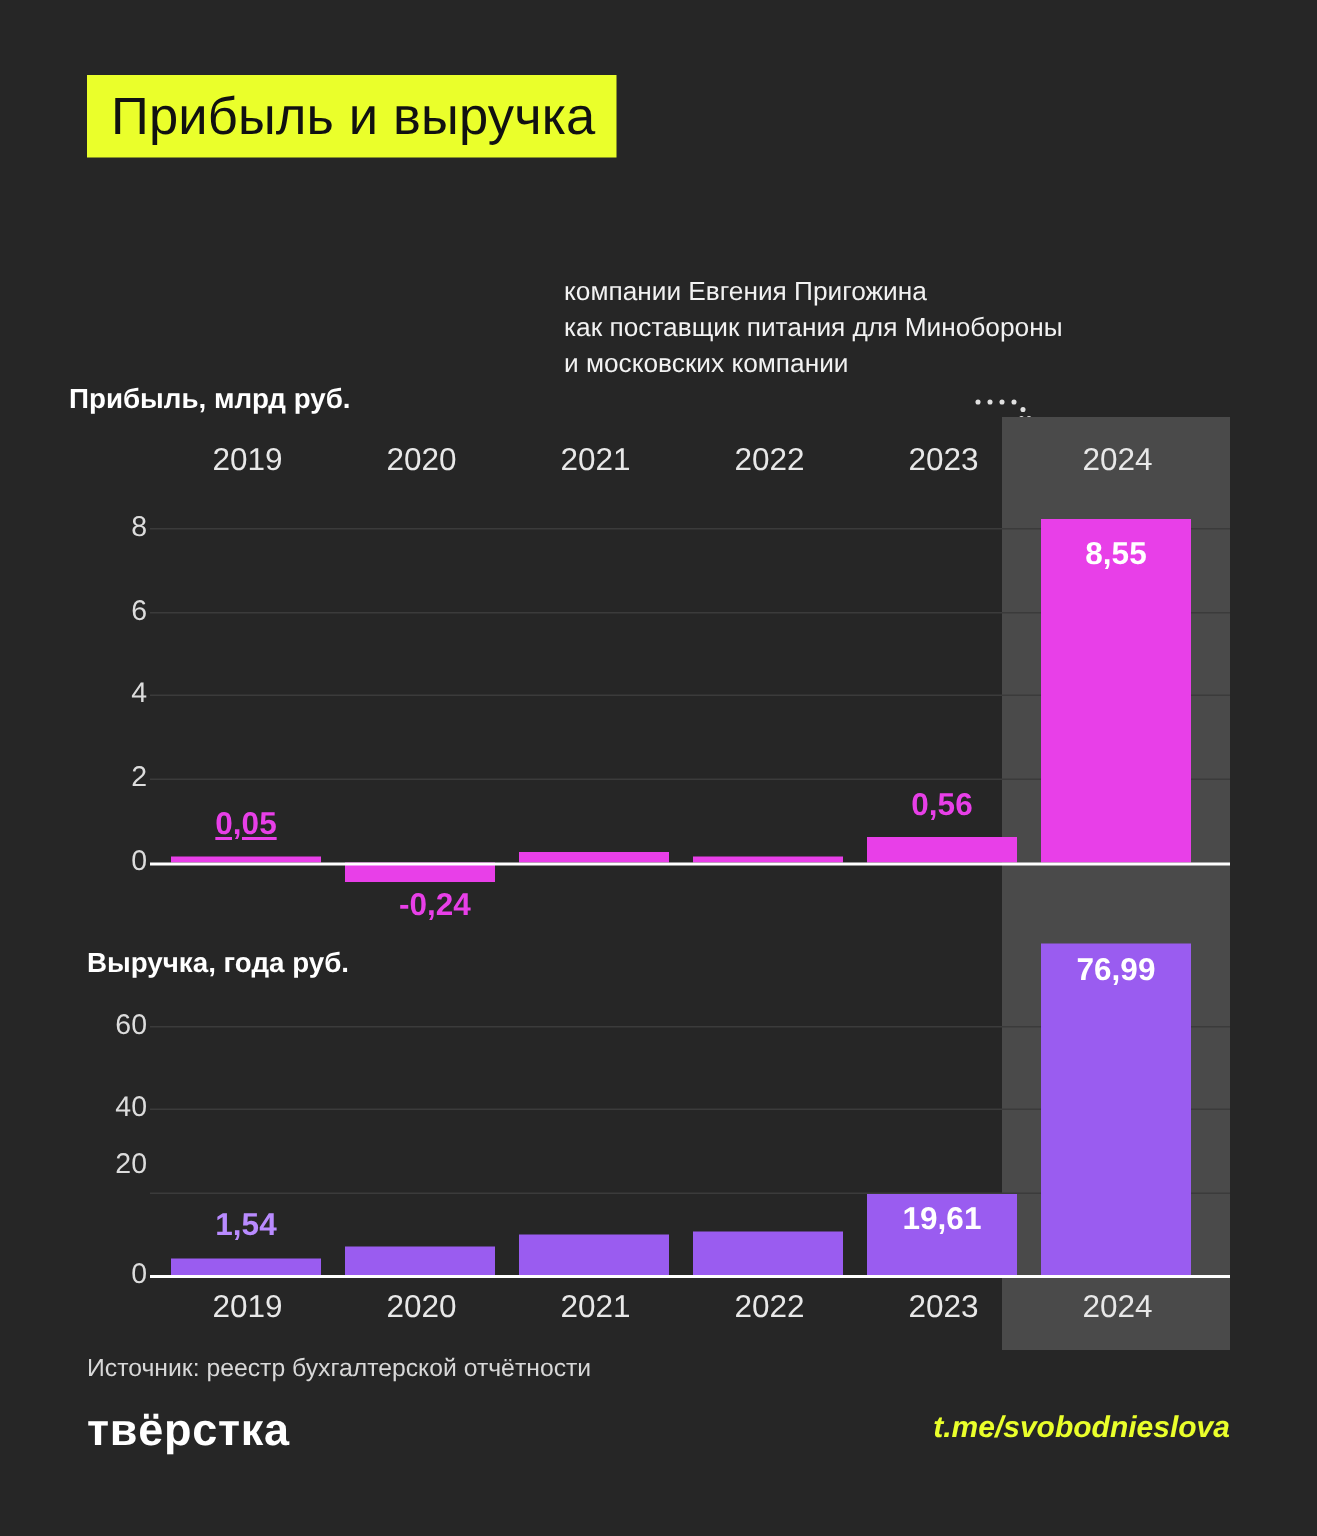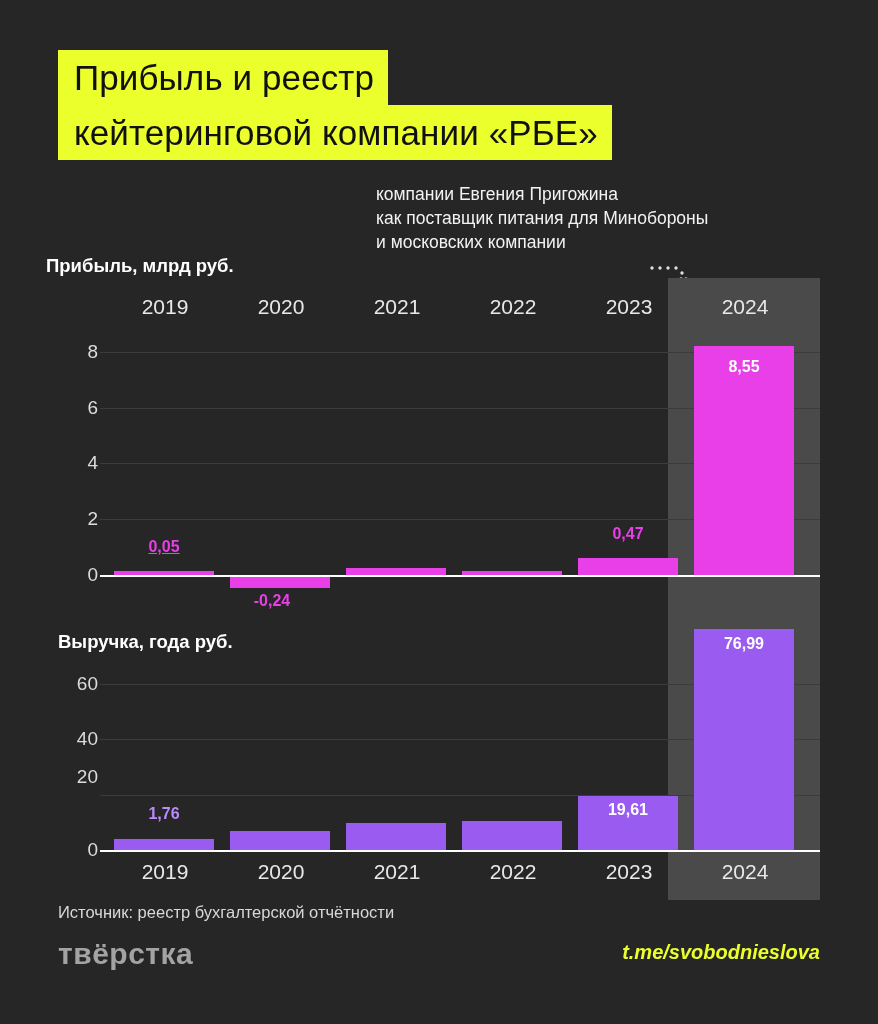--- a/index.html
+++ b/index.html
@@ -135,21 +135,21 @@
 
   .bar {
     position: absolute;
     width: 100px;
   }
   .bar.profit { background: #e83fe8; }
   .bar.revenue { background: #9a5cf0; }
 
   .bar-value {
     position: absolute;
-    font-size: 16px;
+    font-size: 21px;
     font-weight: bold;
     text-align: center;
     width: 120px;
   }
   .bar-value.profit { color: #e83fe8; }
   .bar-value.revenue { color: #b98bff; }
   .bar-value.inside { color: #ffffff; }
 
   
   .years-bottom {
@@ -172,41 +172,40 @@
     top: 903px;
     font-size: 16.5px;
     color: #d8d8d8;
   }
   .logo {
     position: absolute;
     left: 58px;
     top: 937px;
     font-size: 30px;
     font-weight: bold;
-    color: #a3a3a3;
+    color: #ffffff;
     letter-spacing: 0.5px;
   }
   .telegram {
     position: absolute;
     right: 58px;
     top: 941px;
     font-size: 20px;
     font-style: italic;
     font-weight: bold;
     color: #eaff2b;
   }
 </style>
 </head>
 <body>
 
 <div class="page">
 
   <div class="title-block">
-    <span class="title-line">Прибыль и реестр</span>
-    <span class="title-line">кейтеринговой компании «РБЕ»</span>
+    <span class="title-line">Прибыль и выручка</span>
   </div>
 
   <div class="annotation">
     <div>компании Евгения Пригожина</div>
     <div>как поставщик питания для Минобороны</div>
     <div>и московских компании</div>
   </div>
 
   <svg class="dots" viewBox="0 0 60 40">
     <g fill="#e0e0e0">
@@ -251,22 +250,22 @@
     <div class="bar profit" style="left:14px;  top:231px; height:4px;"></div>
     <div class="bar profit" style="left:130px; top:235px; height:13px;"></div>
     <div class="bar profit" style="left:246px; top:228px; height:7px;"></div>
     <div class="bar profit" style="left:362px; top:231px; height:4px;"></div>
     <div class="bar profit" style="left:478px; top:218px; height:17px;"></div>
     <div class="bar profit" style="left:594px; top:6px;   height:229px;"></div>
 
     <div class="axis-line" style="top:235px"></div>
 
     <div class="bar-value profit" style="left:4px;   top:198px;text-decoration:underline;">0,05</div>
-    <div class="bar-value profit" style="left:112px; top:252px;">-0,24</div>
-    <div class="bar-value profit" style="left:468px; top:185px;">0,47</div>
+    <div class="bar-value profit" style="left:130px; top:252px;">-0,24</div>
+    <div class="bar-value profit" style="left:468px; top:185px;">0,56</div>
     <div class="bar-value inside" style="left:584px; top:18px;">8,55</div>
   </div>
 
   <div class="chart" id="revenue-chart">
 
     <div class="gridline" style="top:24px"></div>
     <div class="gridline" style="top:79px"></div>
     <div class="gridline" style="top:135px"></div>
 
     <div class="ytick" style="top:24px">60</div>
@@ -276,21 +275,21 @@
 
     <div class="bar revenue" style="left:14px;  top:179px; height:11px;"></div>
     <div class="bar revenue" style="left:130px; top:171px; height:19px;"></div>
     <div class="bar revenue" style="left:246px; top:163px; height:27px;"></div>
     <div class="bar revenue" style="left:362px; top:161px; height:29px;"></div>
     <div class="bar revenue" style="left:478px; top:136px; height:54px;"></div>
     <div class="bar revenue" style="left:594px; top:-31px; height:221px;"></div>
 
     <div class="axis-line" style="top:190px"></div>
 
-    <div class="bar-value revenue" style="left:4px;   top:145px;">1,76</div>
+    <div class="bar-value revenue" style="left:4px;   top:145px;">1,54</div>
     <div class="bar-value inside" style="left:468px; top:141px;text-align:center;">19,61</div>
     <div class="bar-value inside" style="left:584px; top:-25px;">76,99</div>
   </div>
 
   <div class="years-bottom">
     <span style="left:8px">2019</span>
     <span style="left:124px">2020</span>
     <span style="left:240px">2021</span>
     <span style="left:356px">2022</span>
     <span style="left:472px">2023</span>

